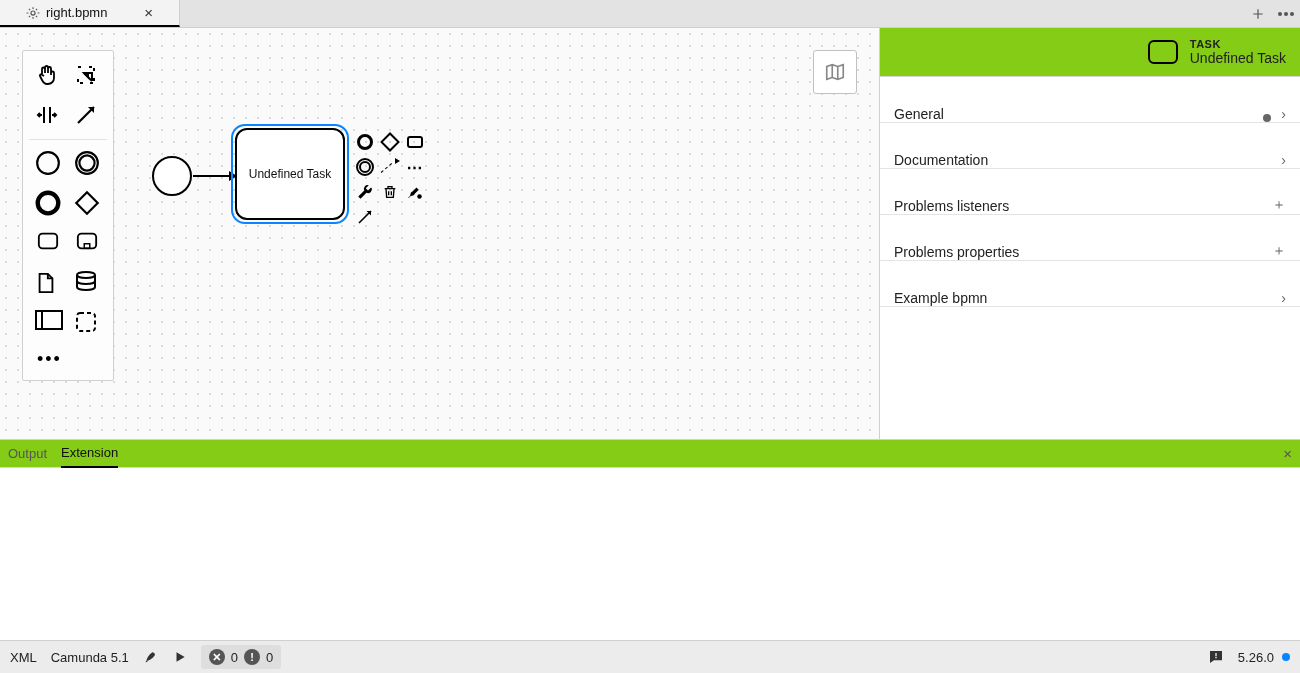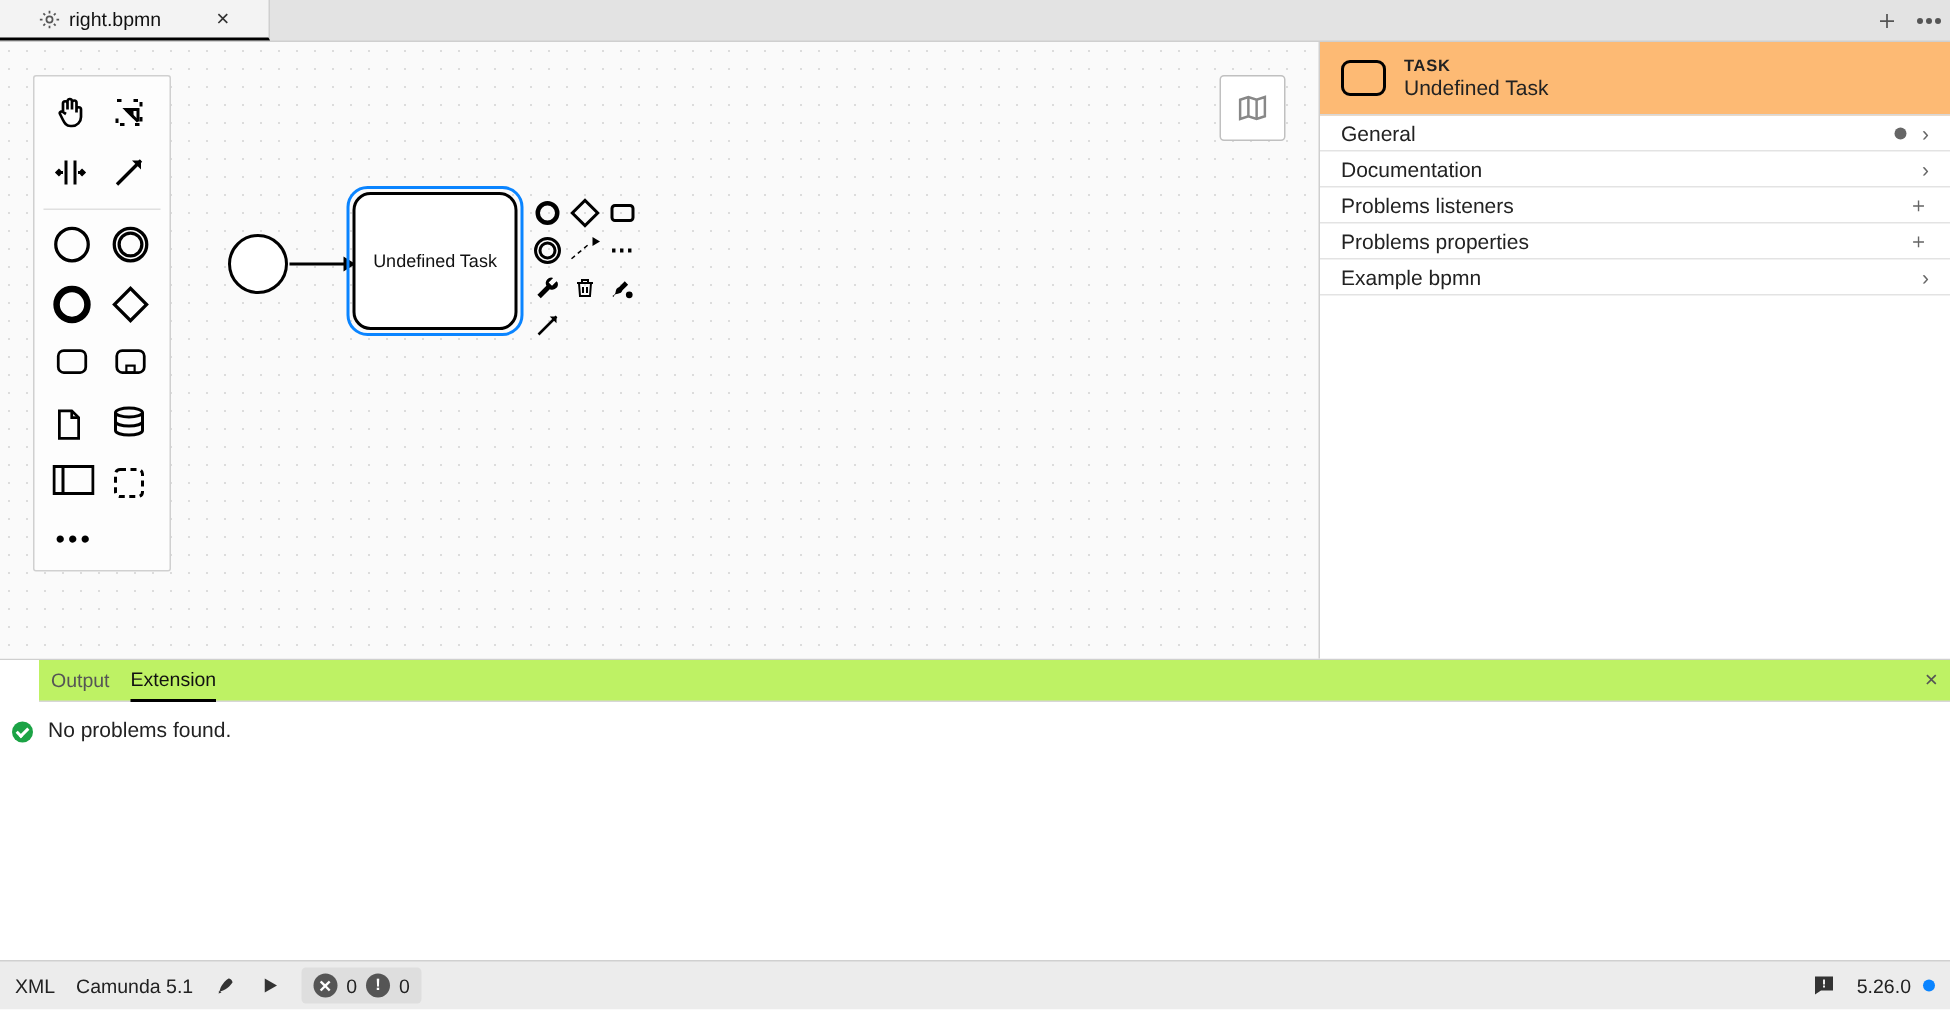--- a/index.html
+++ b/index.html
@@ -62,32 +62,32 @@
   .c-circle.b  { border-width:3px; }
   .c-diamond   { width:14px; height:14px; border:2px solid #000; transform: rotate(45deg); }
   .c-rect      { width:16px; height:12px; border:2px solid #000; border-radius:3px; }
   .c-ellipsis  { font-weight:900; letter-spacing:1px; }
   .c-dotarrow  { position:relative; width:18px; height:18px; }
   .c-dotarrow:before { content:""; position:absolute; left:0; top:14px; width:14px; border-top:1px dashed #000; transform: rotate(-40deg); transform-origin: left; }
   .c-dotarrow:after { content:""; position:absolute; right:-1px; top:0; border-left:5px solid #000; border-top:3px solid transparent; border-bottom:3px solid transparent; }
 
   
   .props { width: 420px; background: #fff; border-left: 0; display:flex; flex-direction:column; }
-  .props-head { background:#fdba74; border-bottom:1px solid #d7d7d7; padding:10px 14px; display:flex; align-items:center; gap:12px; }
+  .props-head { background:#84cc16; border-bottom:1px solid #d7d7d7; padding:10px 14px; display:flex; align-items:center; gap:12px;justify-content:flex-end; }
   .props-head .ic { width:30px; height:24px; border:2px solid #000; border-radius:6px; }
   .props-head .t1 { font-size:11px; font-weight:700; letter-spacing:0.5px; color:#222; }
   .props-head .t2 { font-size:14px; color:#222; }
-  .prow { height:24px; border-bottom:1px solid #e3e3e3; display:flex; align-items:center; padding:0 14px; font-size:14px; color:#222; cursor:pointer; }
+  .prow { height:46px; border-bottom:1px solid #e3e3e3; display:flex; align-items:flex-end; padding:0 14px; font-size:14px; color:#222; cursor:pointer; }
   .prow .sp { flex:1; }
   .prow .dot { width:8px; height:8px; background:#666; border-radius:50%; margin-right:10px; }
   .chev { color:#666; font-size:14px; }
 
   
   .bpanel { height: 200px; display:flex; flex-direction:column; }
-  .bhead { height:28px; background:#bef264; border-bottom:1px solid #d7d7d7; display:flex; align-items:center; padding:0 8px; gap:14px;margin-left:26px; }
+  .bhead { height:28px; background:#84cc16; border-bottom:1px solid #d7d7d7; display:flex; align-items:center; padding:0 8px; gap:14px; }
   .bhead .btab { font-size:13px; color:#555; cursor:pointer; padding: 6px 0; }
   .bhead .btab.active { color:#111; border-bottom:2px solid #000; }
   .bhead .sp { flex:1; }
   .bhead .cl { color:#555; cursor:pointer; font-size:15px; }
   .bbody { flex:1; padding:10px 8px; font-size:14px; color:#222; display:flex; align-items:flex-start; gap:10px; }
   .okdot { width:14px; height:14px; background:#1ba345; border-radius:50%; position:relative; margin-top:3px; }
   .okdot:after { content:""; position:absolute; left:3px; top:4px; width:6px; height:3px; border-left:2px solid #fff; border-bottom:2px solid #fff; transform:rotate(-45deg); }
 
   
   .status { height:33px; background:#ececec; border-top:1px solid #d0d0d0; display:flex; align-items:center; font-size:13px; color:#222; padding:0 10px; gap:14px; }
@@ -360,24 +360,20 @@
   </div>
 </div>
 
 <div class="bpanel">
   <div class="bhead">
     <div class="btab">Output</div>
     <div class="btab active">Extension</div>
     <div class="sp"></div>
     <div class="cl">×</div>
   </div>
-  <div class="bbody">
-    <span class="okdot"></span>
-    <span>No problems found.</span>
-  </div>
 </div>
 
 <div class="status">
   <div class="seg">
       <span>XML</span>
     </div>
   <div class="seg">
       <span>Camunda 5.1</span>
     </div>
   <div class="seg">

